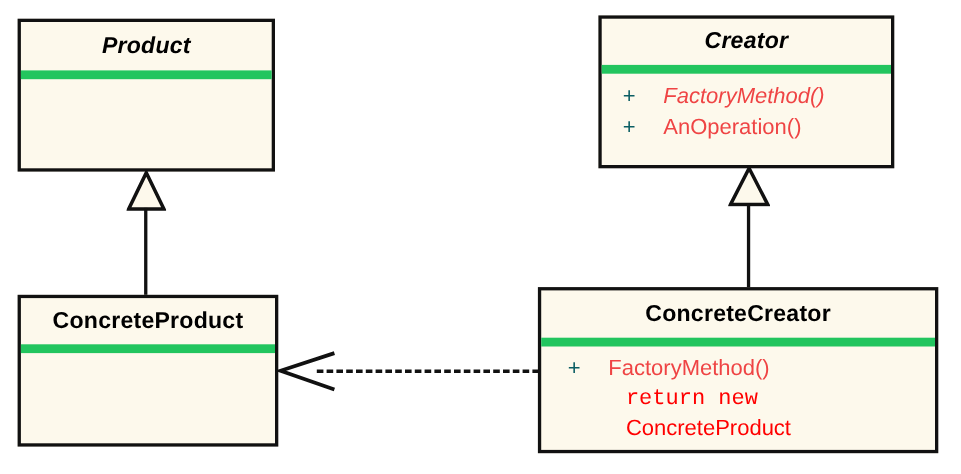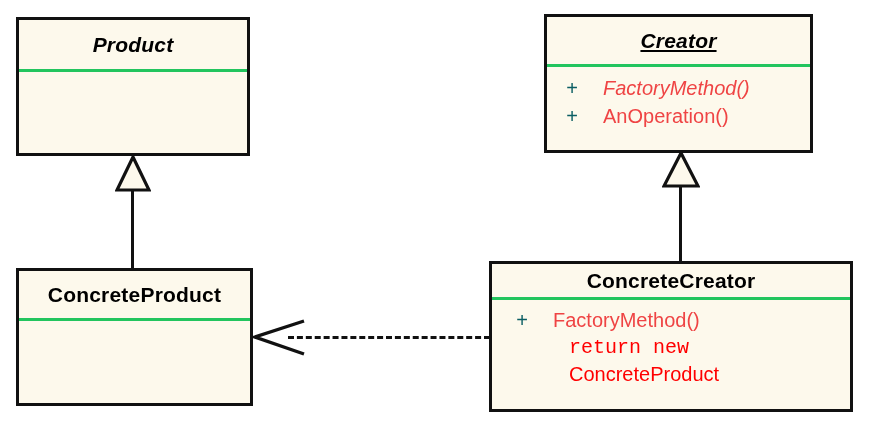--- a/index.html
+++ b/index.html
@@ -26,21 +26,21 @@
     box-sizing: border-box;
     background: #fdf9ec;
     border: 3px solid #111111;
   }
   .uml-header {
     box-sizing: border-box;
     display: flex;
     align-items: center;
     justify-content: center;
     width: 100%;
-    border-bottom: 3px solid #22c55e;
+    border-bottom: 8px solid #22c55e;
   }
   .uml-title {
     color: #000000;
     font-weight: bold;
     font-size: 21px;
     letter-spacing: 0.2px;
     white-space: nowrap;
   }
   .uml-title.abstract {
     font-style: italic;
@@ -124,21 +124,21 @@
   <div class="conn-line" style="left:131px; top:189px; width:3px; height:80px;"></div>
 
   <div class="uml-class" style="left:16px; top:268px; width:237px; height:138px;">
     <div class="uml-header" style="height:50px;">
       <span class="uml-title">ConcreteProduct</span>
     </div>
     <div class="uml-body" style="height:85px;"></div>
   </div>
 
   <div class="uml-class" style="left:544px; top:14px; width:269px; height:139px;">
-    <div class="uml-header" style="height:50px;text-decoration:underline;">
+    <div class="uml-header" style="height:50px;">
       <span class="uml-title abstract">Creator</span>
     </div>
     <div class="uml-body" style="height:86px; padding-left:11px;">
       <div class="member-row">
         <span class="member-vis">+</span>
         <span class="member-name abstract" style="margin-left:17px;">FactoryMethod()</span>
       </div>
       <div class="member-row">
         <span class="member-vis">+</span>
         <span class="member-name" style="margin-left:17px;">AnOperation()</span>
@@ -147,21 +147,21 @@
   </div>
 
   <div class="tri-generalization" style="left:662px; top:151px; width:38px; height:37px;">
     <svg width="38" height="37" viewBox="0 0 38 37">
       <polygon points="19,2 36,35 2,35" fill="#fdf9ec" stroke="#111111" stroke-width="3.2" stroke-linejoin="miter"></polygon>
     </svg>
   </div>
   <div class="conn-line" style="left:679px; top:185px; width:3px; height:78px;"></div>
 
   <div class="uml-class" style="left:489px; top:261px; width:364px; height:151px;">
-    <div class="uml-header" style="height:36px;">
+    <div class="uml-header" style="height:51px;">
       <span class="uml-title">ConcreteCreator</span>
     </div>
     <div class="uml-body" style="height:97px; padding-left:16px; padding-top:6px;">
       <div class="member-row">
         <span class="member-vis">+</span>
         <span class="member-name" style="margin-left:17px;">FactoryMethod()</span>
       </div>
       <div class="code-row" style="padding-left:61px;font-family:Liberation Mono, monospace;">return new</div>
       <div class="code-row" style="padding-left:61px;">ConcreteProduct</div>
     </div>

